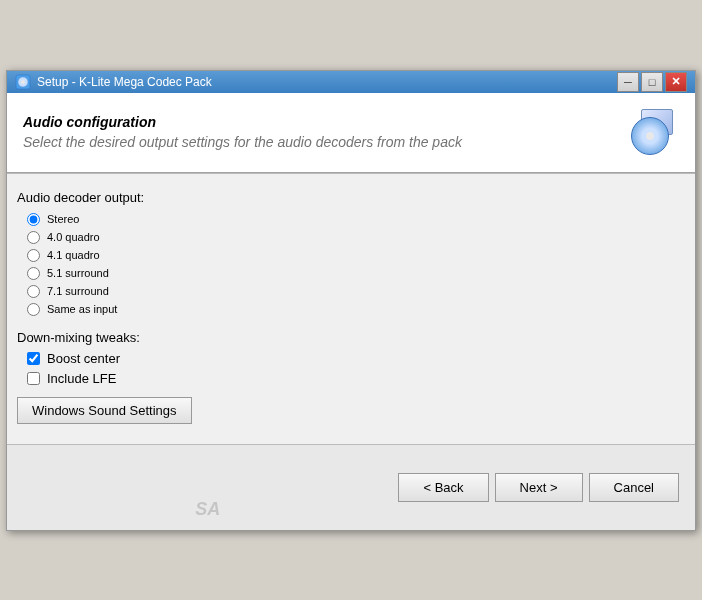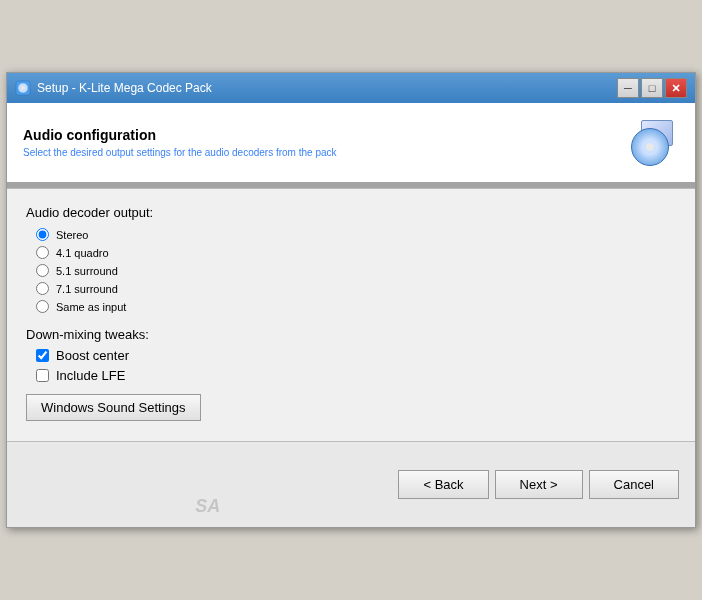--- a/index.html
+++ b/index.html
@@ -19,21 +19,21 @@
       border: 1px solid #999;
       box-shadow: 2px 2px 8px rgba(0,0,0,0.4);
     }
     .title-bar {
       background: linear-gradient(to bottom, #5b9bd5 0%, #3a7fc1 100%);
       color: white;
       padding: 6px 8px;
       display: flex;
       align-items: center;
       justify-content: space-between;
-      height: 30px;
+      height: 22px;
     }
     .title-bar-left {
       display: flex;
       align-items: center;
       gap: 6px;
     }
     .title-icon {
       width: 16px;
       height: 16px;
     }
@@ -61,47 +61,48 @@
       background: linear-gradient(to bottom, #e8504a, #c0302a);
       color: white;
       font-weight: bold;
     }
     .header-section {
       background: white;
       padding: 12px 16px 12px 16px;
       display: flex;
       align-items: center;
       justify-content: space-between;
-      border-bottom: 6px solid #a3a3a3;
+      border-bottom: 1px solid #a3a3a3;
+      font-style: italic;
     }
     .header-text {
       flex: 1;
     }
     .header-title {
       font-weight: bold;
       font-size: 14px;
       margin-bottom: 4px;
     }
     .header-subtitle {
-      font-size: 10px;
-      color: #3b82f6;
+      font-size: 14px;
+      color: #737373;
     }
     .header-icon {
       width: 55px;
       height: 55px;
       display: flex;
       align-items: center;
       justify-content: center;
     }
     .divider {
       height: 1px;
       background: #bbb;
     }
     .content {
-      padding: 16px 19px;
+      padding: 16px 10px;
       background: #f0f0f0;
     }
     .section-label {
       margin-bottom: 8px;
       font-size: 13px;
     }
     .radio-group {
       margin-left: 10px;
       margin-bottom: 14px;
     }
@@ -257,20 +258,24 @@
 
   <div class="content">
     <div class="section-label">Audio decoder output:</div>
     <div class="radio-group">
       <label class="radio-item">
         <input type="radio" name="audio_output" checked="" style="">
         <span class="radio-label">Stereo</span>
       </label>
       <label class="radio-item">
         <input type="radio" name="audio_output" style="">
+        <span class="radio-label">4.0 quadro</span>
+      </label>
+      <label class="radio-item">
+        <input type="radio" name="audio_output" style="">
         <span class="radio-label">4.1 quadro</span>
       </label>
       <label class="radio-item">
         <input type="radio" name="audio_output" style="">
         <span class="radio-label">5.1 surround</span>
       </label>
       <label class="radio-item">
         <input type="radio" name="audio_output" style="">
         <span class="radio-label">7.1 surround</span>
       </label>

